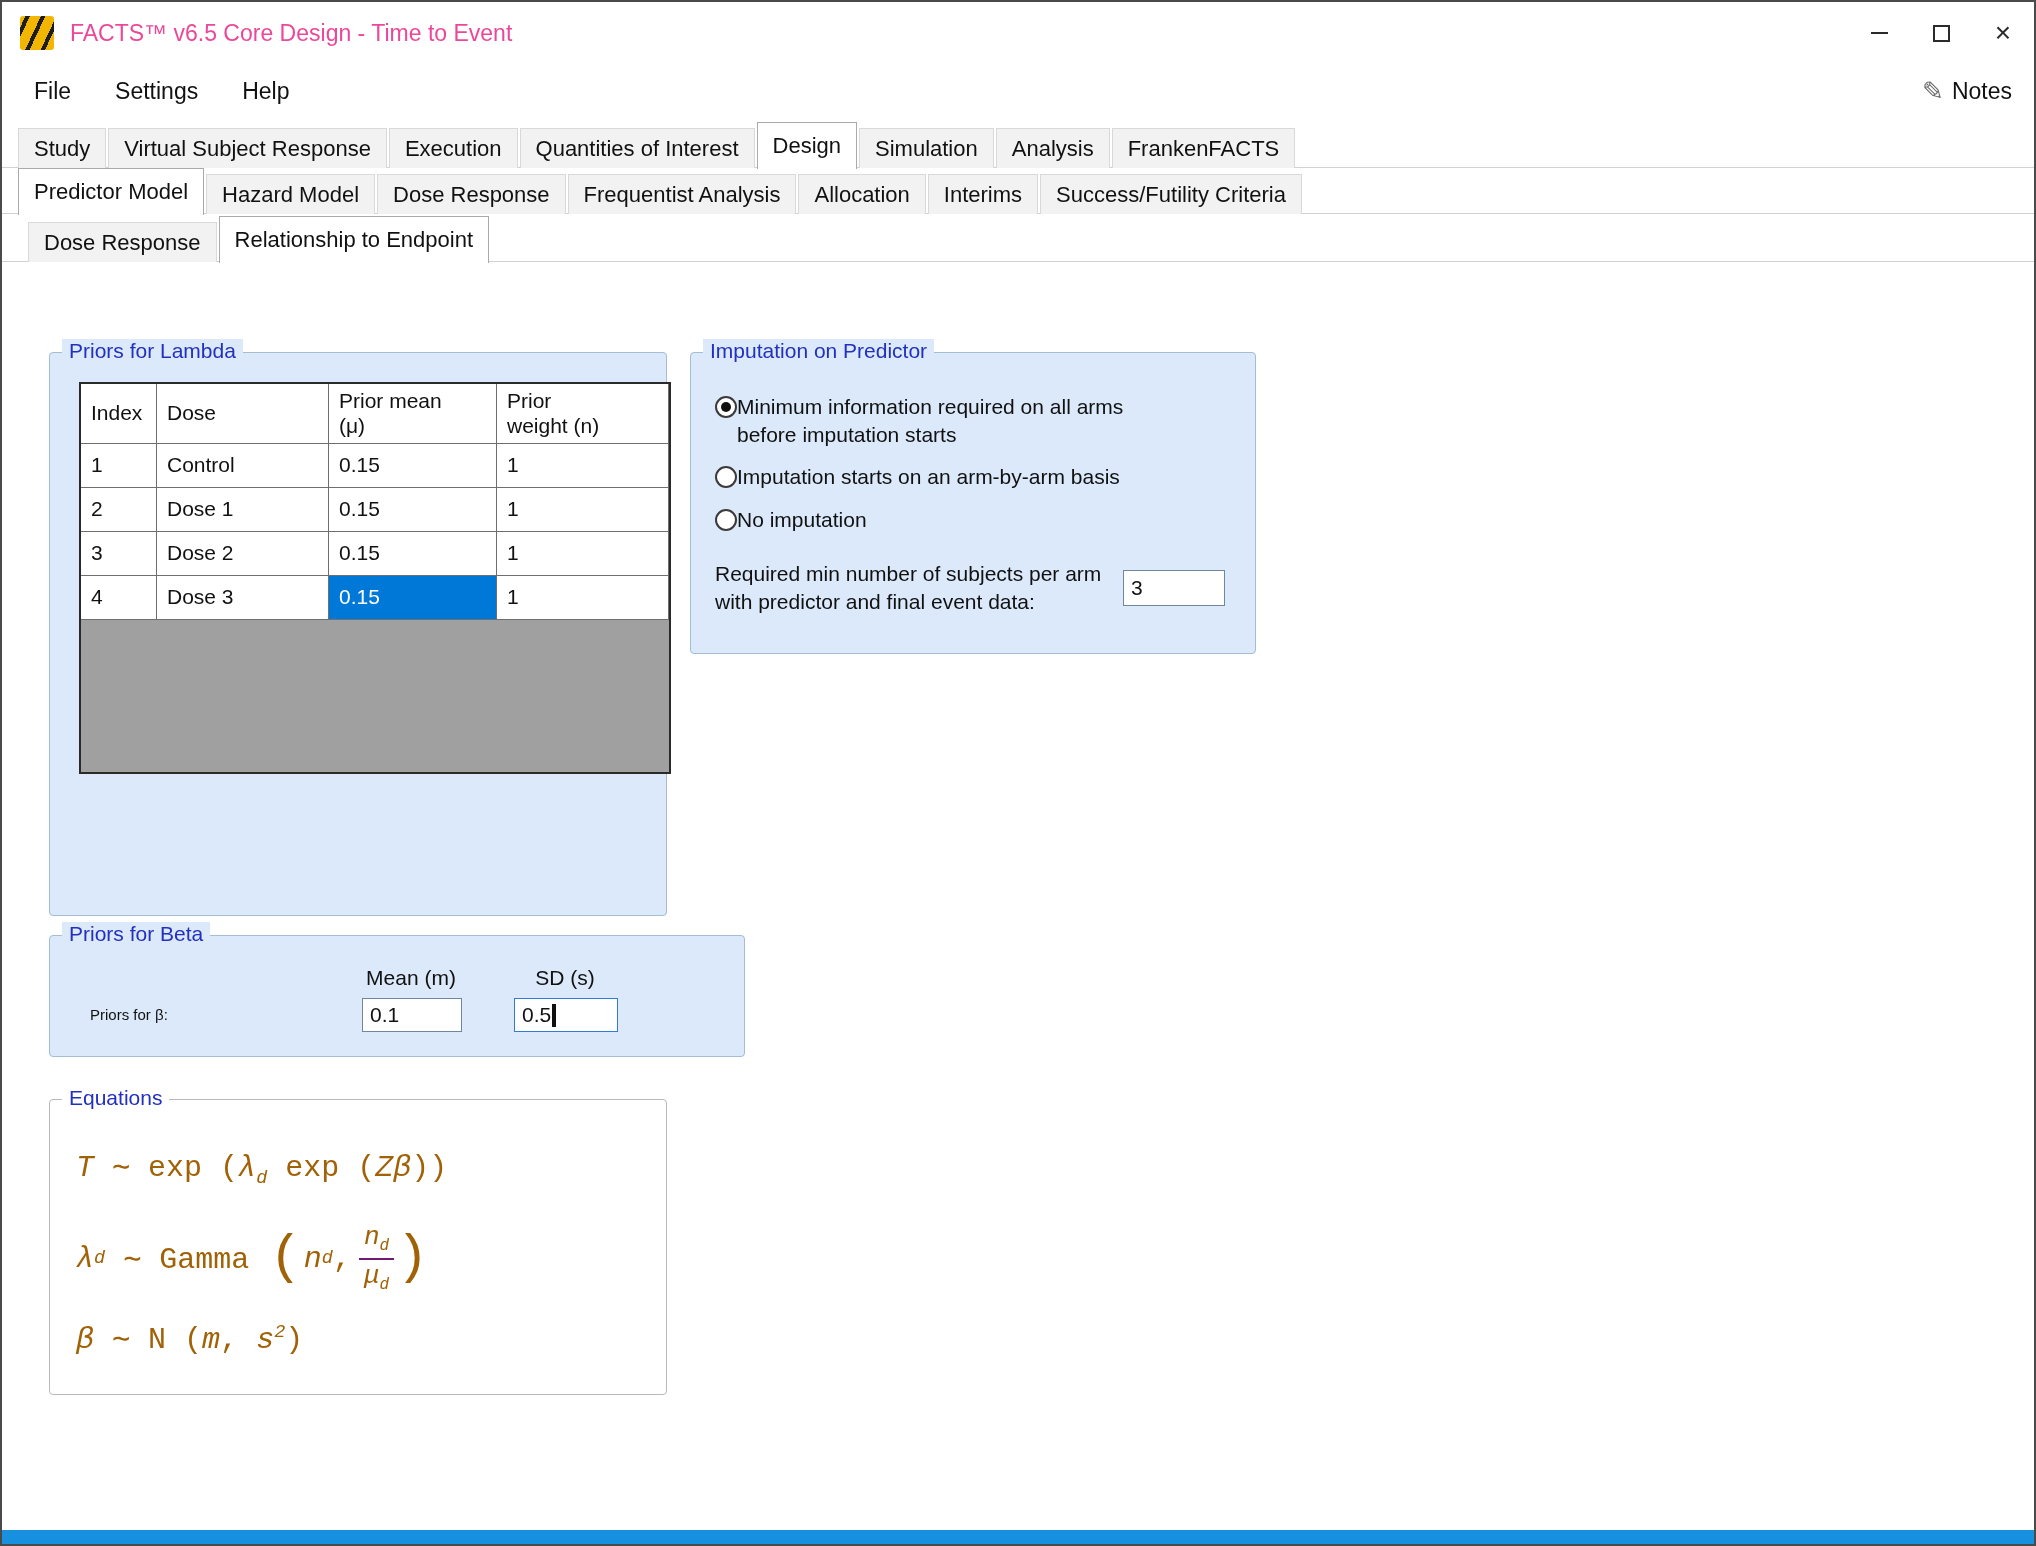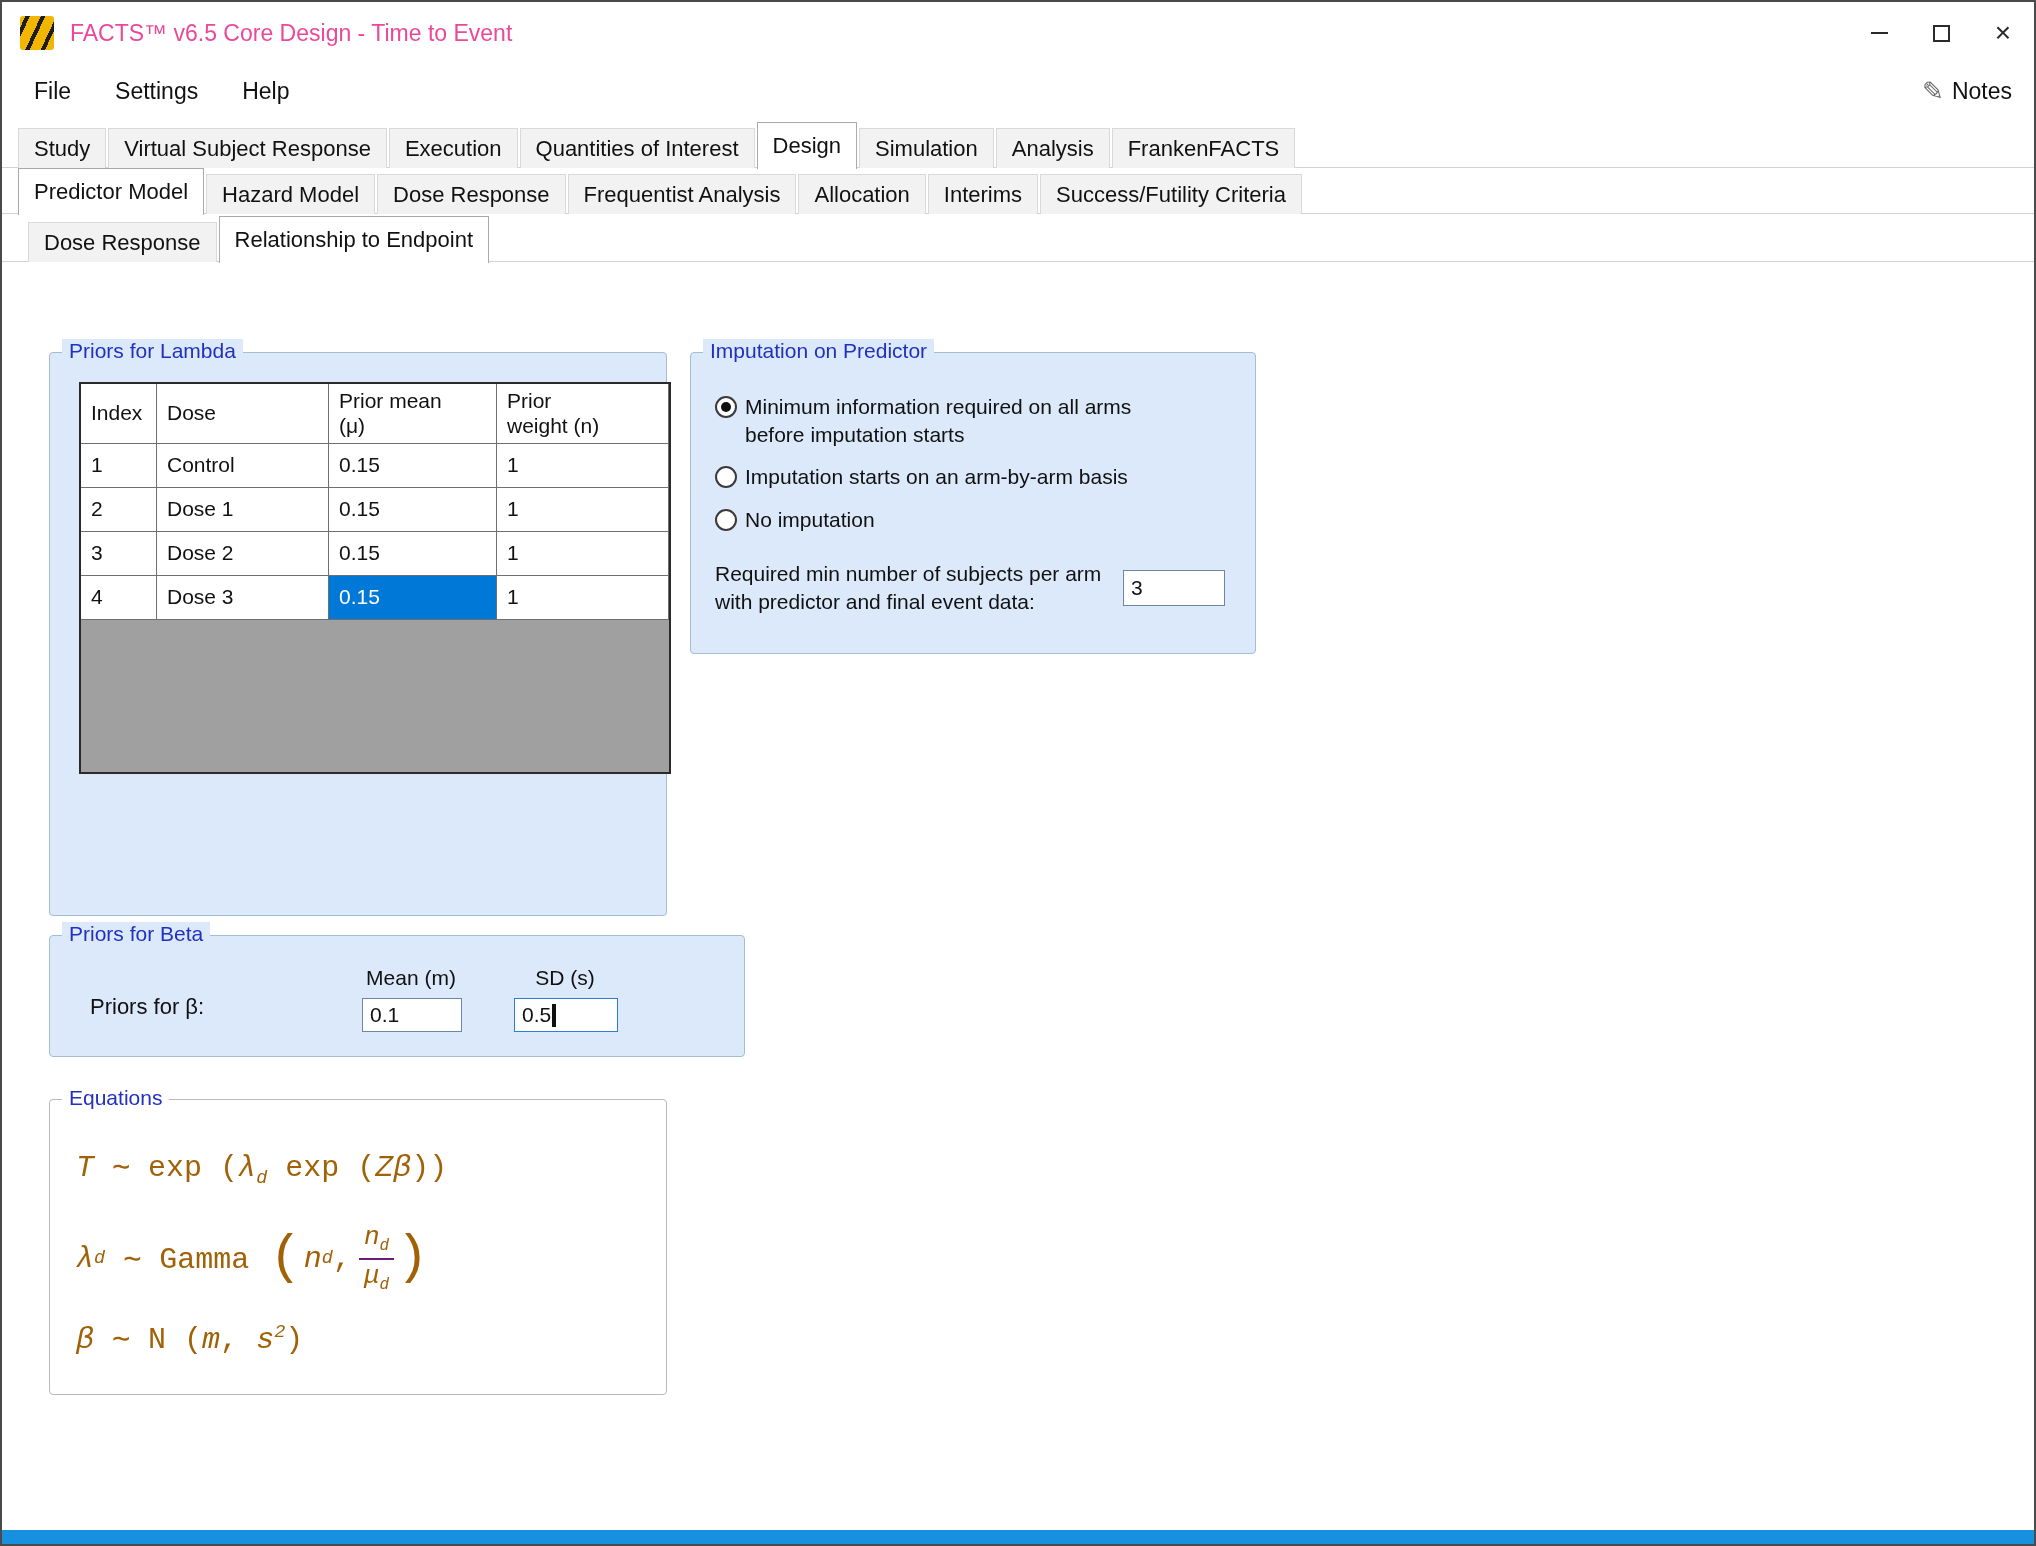--- a/index.html
+++ b/index.html
@@ -72,41 +72,41 @@
     border-right: 1px solid #6f6f6f; border-bottom: 1px solid #6f6f6f;
     padding-left: 10px; display: flex; flex-direction: column; justify-content: center;
     font-size: 21px; line-height: 1.15; background: #fff; overflow: hidden;
   }
   .c1 { width: 76px; } .c2 { width: 172px; } .c3 { width: 168px; } .c4 { width: 172px; }
   .grid-cell.sel { background: #0078d7; color: #fff; }
   .grid-filler { flex: 1; background: #a0a0a0; }
 
   
   .gb-imp { left: 688px; top: 90px; width: 566px; height: 302px; padding: 40px 0 0 24px; }
-  .imp-option { display: flex; align-items: flex-start; gap: 8px; margin-bottom: 15px; }
+  .imp-option { display: flex; align-items: flex-start; gap: 0; margin-bottom: 15px; }
   .radio {
     width: 22px; height: 22px; border: 2px solid #3a3a3a; border-radius: 50%;
     background: #fff; position: relative; flex: none; margin-top: 3px;
   }
   .radio.checked::after { content: ""; position: absolute; inset: 4px; border-radius: 50%; background: #101010; }
   .imp-label { font-size: 21px; line-height: 1.32; max-width: 430px; }
   .min-subjects { display: flex; align-items: center; margin-top: 26px; }
   .min-label { font-size: 21px; line-height: 1.32; width: 400px; }
   .textbox {
     background: #fff; border: 1px solid #6e87a0; font-size: 21px;
     padding: 0 7px; display: flex; align-items: center; height: 34px;
   }
   input.textbox { font-family: "Liberation Sans", sans-serif; color: #111; outline: none; }
   .min-input { width: 102px; height: 36px; margin-left: 8px; }
 
   
   .gb-beta { left: 47px; top: 673px; width: 696px; height: 122px; }
   .beta-header { position: absolute; top: 30px; font-size: 21px; text-align: center; width: 130px; }
   .bh-mean { left: 296px; } .bh-sd { left: 450px; }
-  .beta-row-label { position: absolute; left: 40px; top: 58px; font-size: 22px; }
+  .beta-row-label { position: absolute; left: 40px; top: 70px; font-size: 15px; }
   .beta-mean-input { position: absolute; left: 312px; top: 62px; width: 100px; height: 34px; }
   .beta-sd-input { position: absolute; left: 464px; top: 62px; width: 104px; height: 34px; border-color: #2f7bd6; }
   .caret { display: inline-block; width: 4px; height: 23px; background: #101010; margin-left: 1px; }
 
   
   .gb-eq { left: 47px; top: 837px; width: 618px; height: 296px; padding: 30px 0 0 26px; }
   .equation { font-family: Liberation Mono, monospace; font-size: 30px; color: #a16207; }
   .eq1 { margin-top: 18px; }
   .eq2 { margin-top: 34px; display: flex; align-items: center; }
   .eq3 { margin-top: 26px; }

